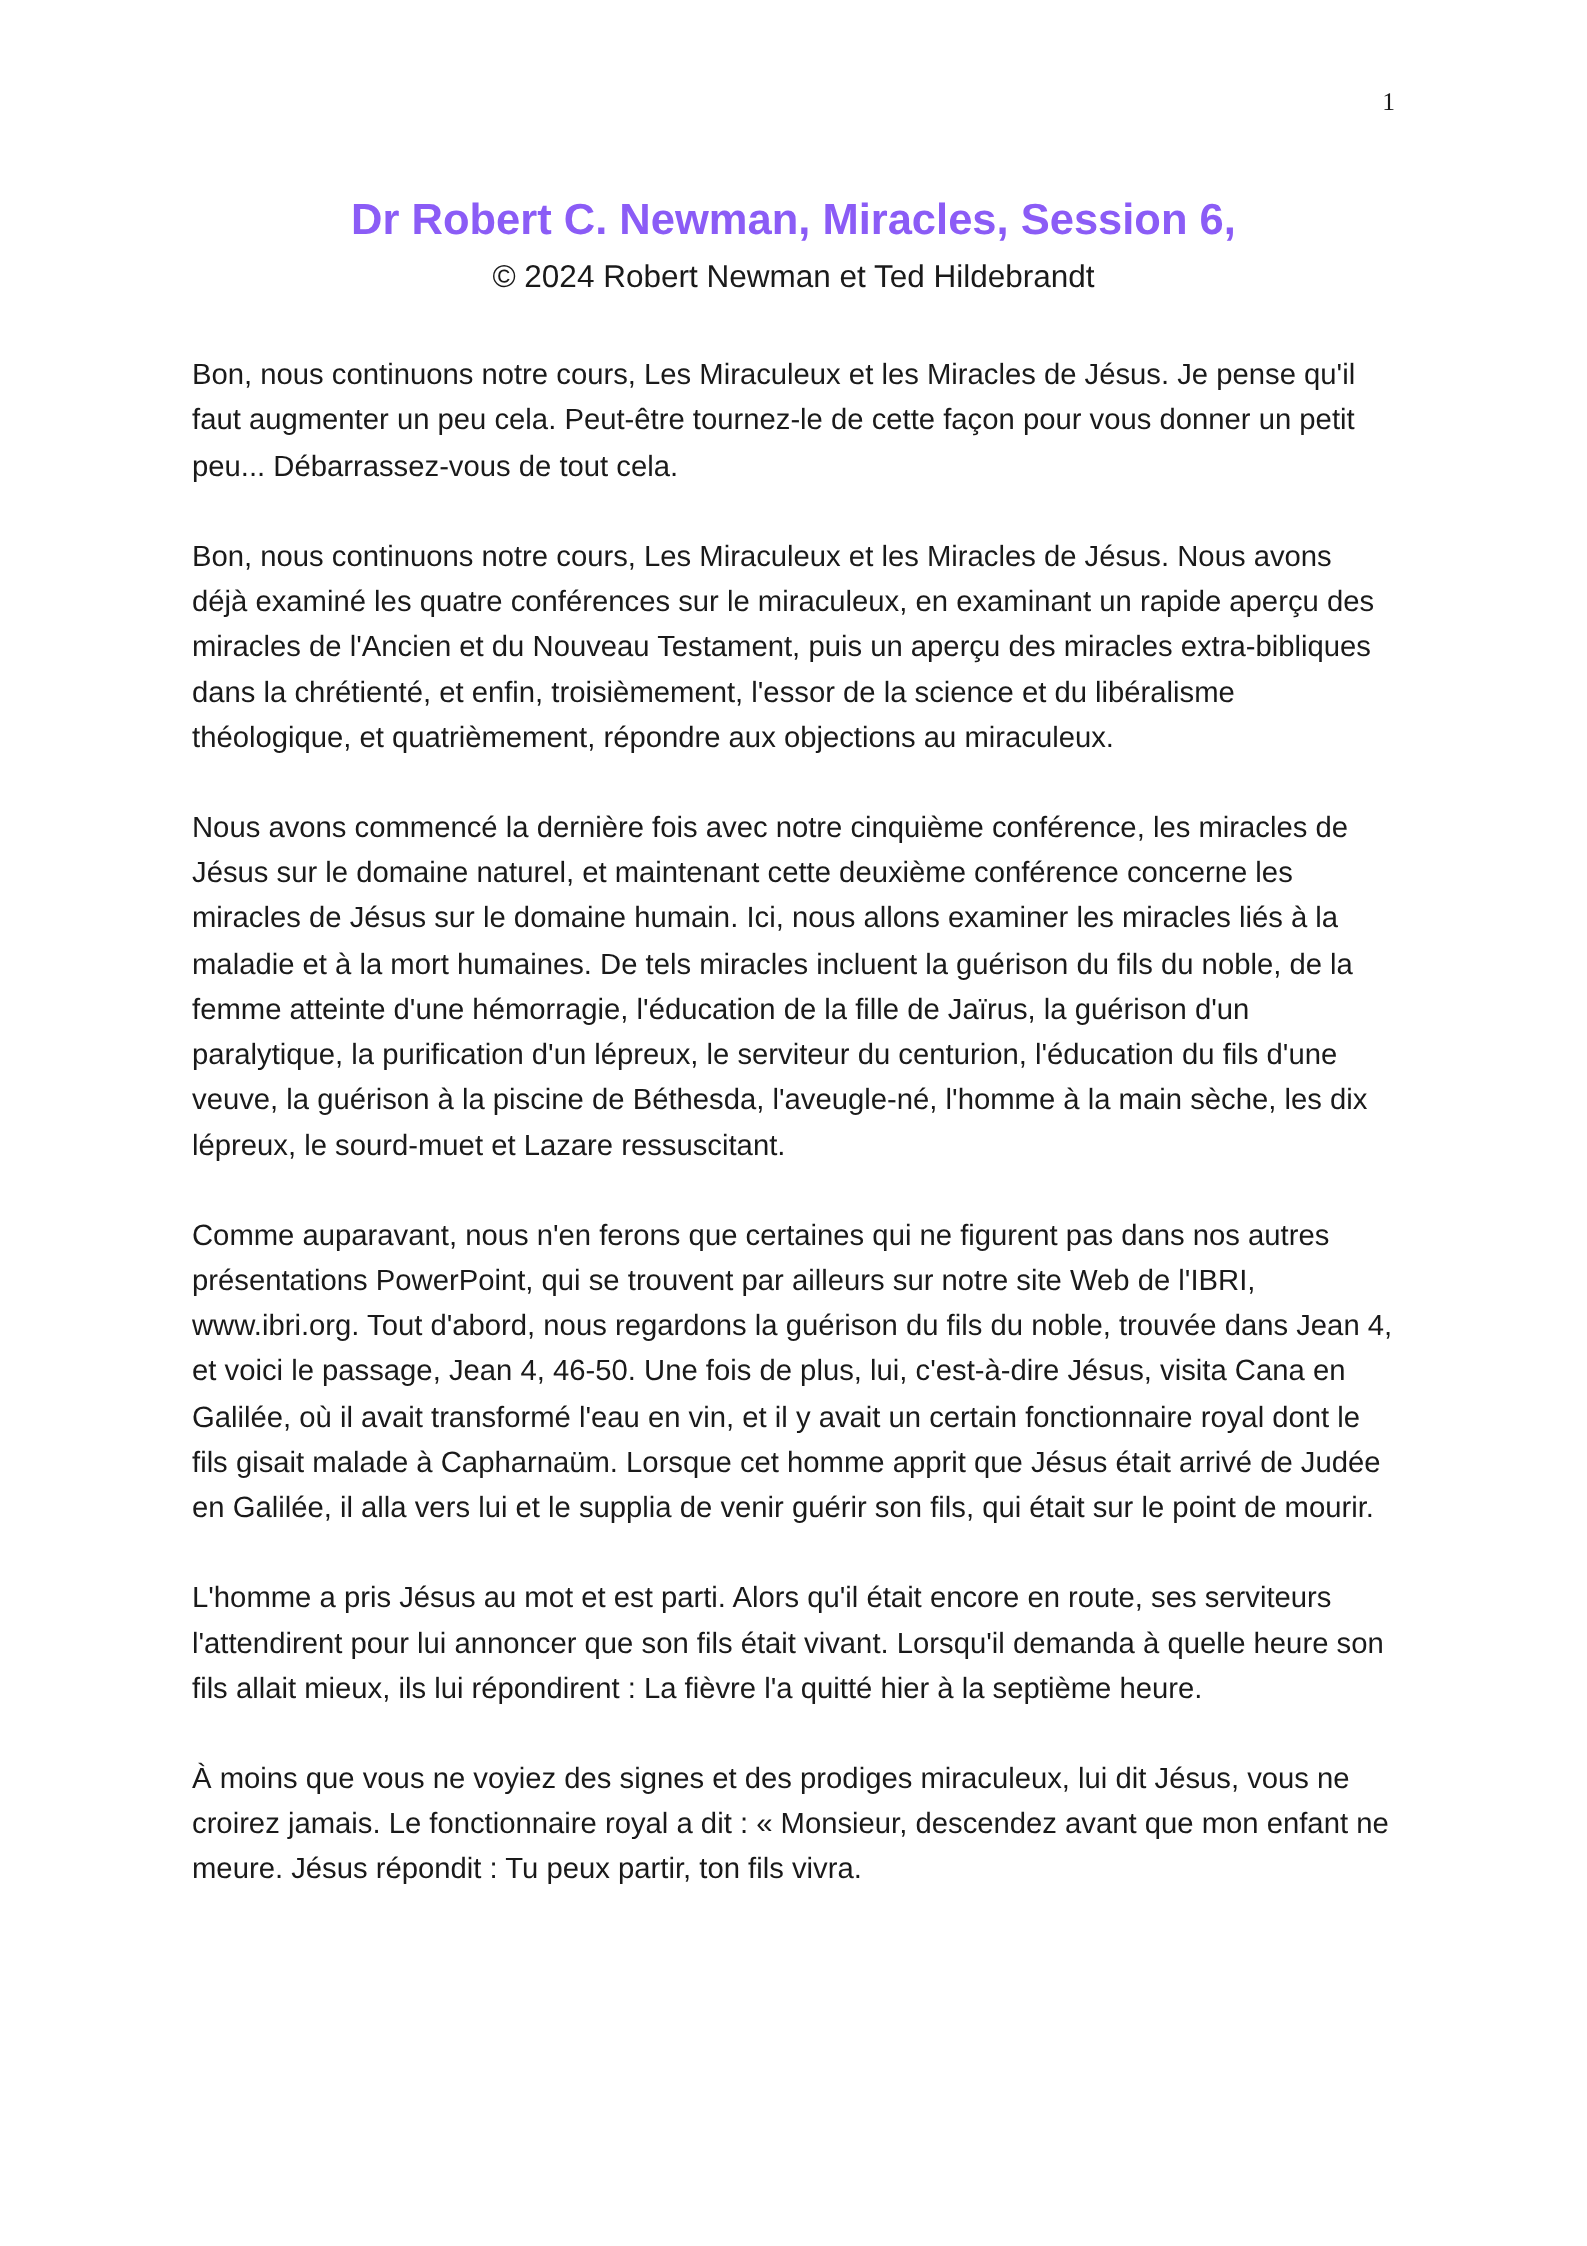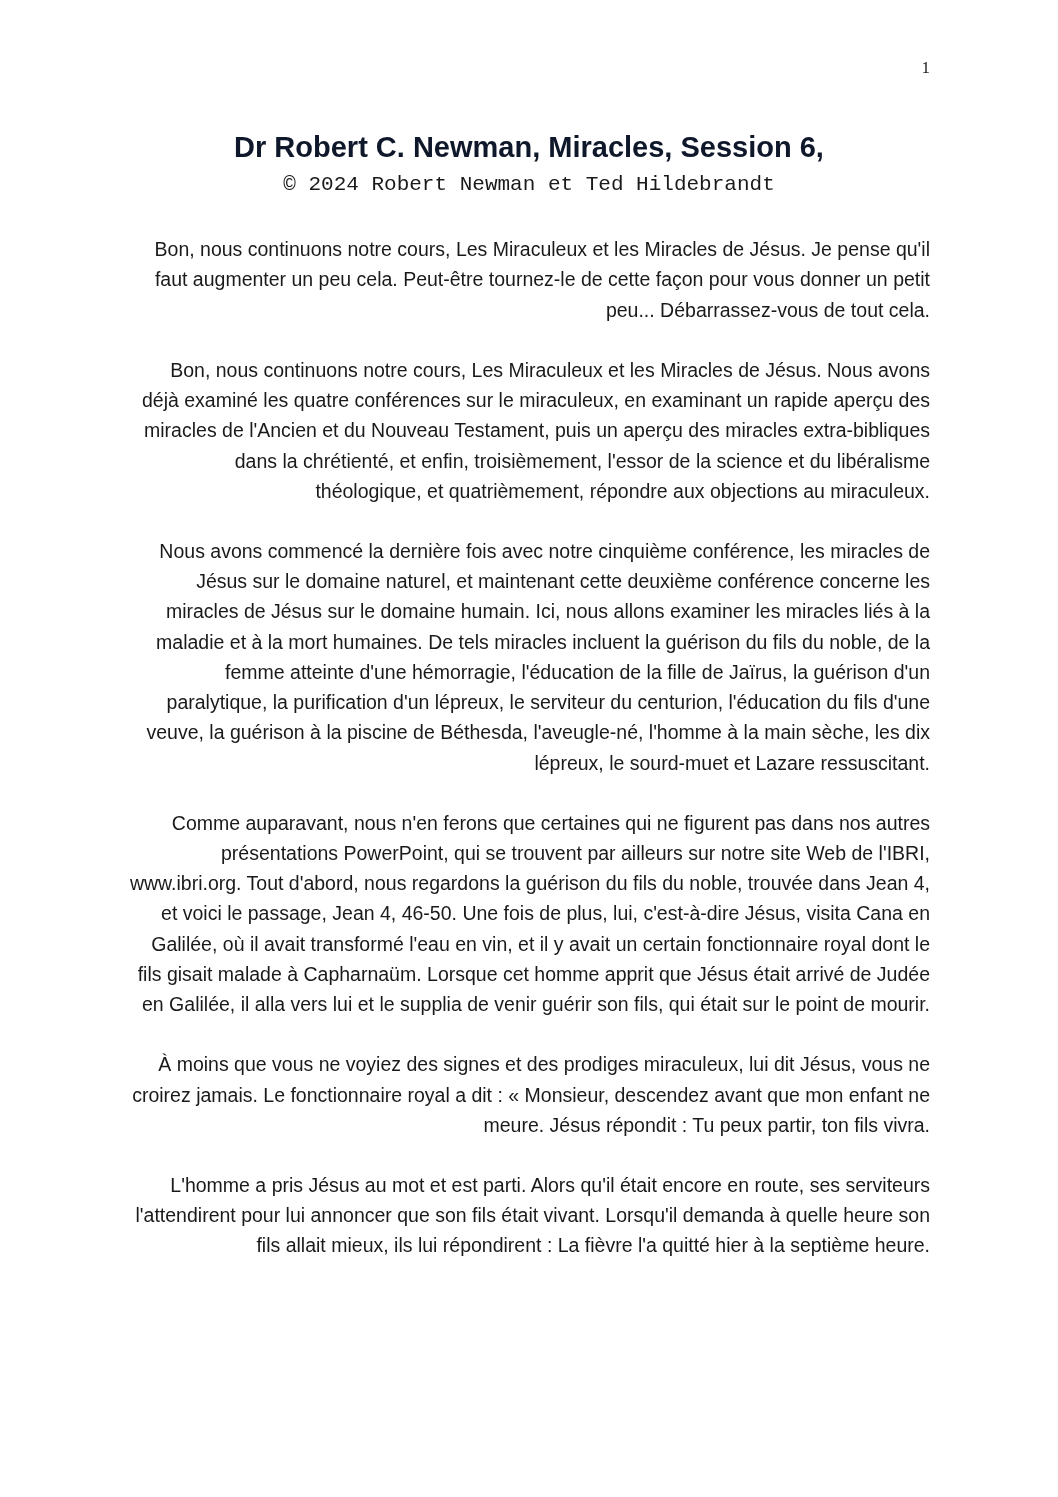--- a/index.html
+++ b/index.html
@@ -27,36 +27,36 @@
   }
   .title-block {
     margin-top: 128px;
     text-align: center;
   }
   .doc-title {
     font-family: "Liberation Sans", sans-serif;
     font-weight: 700;
     font-size: 29px;
     line-height: 1.32;
-    color: #0f172a;
+    color: #8b5cf6;
     margin: 0;
   }
   .copyright {
-    font-family: Liberation Mono, monospace;
+    font-family: Liberation Sans, sans-serif;
     font-size: 21px;
     margin-top: 7px;
     color: #1a1a1a;
   }
   .content {
     margin: 38px 128px 0 128px;
     font-family: "Liberation Sans", sans-serif;
     font-size: 19.5px;
     line-height: 1.55;
     color: #1a1a1a;
-    text-align: right;
+    text-align: left;
   }
   .content p {
     margin: 0 0 30px 0;
   }
 </style>
 </head>
 <body>
 
 <div class="page">
 
@@ -67,17 +67,17 @@
       <span>Dr Robert C. Newman, Miracles, Session 6,</span><br>
     </h1>
     <div class="copyright">© 2024 Robert Newman et Ted Hildebrandt</div>
   </div>
 
   <div class="content">
     <p>Bon, nous continuons notre cours, Les Miraculeux et les Miracles de Jésus. Je pense qu'il faut augmenter un peu cela. Peut-être tournez-le de cette façon pour vous donner un petit peu... Débarrassez-vous de tout cela.</p>
     <p>Bon, nous continuons notre cours, Les Miraculeux et les Miracles de Jésus. Nous avons déjà examiné les quatre conférences sur le miraculeux, en examinant un rapide aperçu des miracles de l'Ancien et du Nouveau Testament, puis un aperçu des miracles extra-bibliques dans la chrétienté, et enfin, troisièmement, l'essor de la science et du libéralisme théologique, et quatrièmement, répondre aux objections au miraculeux.</p>
     <p>Nous avons commencé la dernière fois avec notre cinquième conférence, les miracles de Jésus sur le domaine naturel, et maintenant cette deuxième conférence concerne les miracles de Jésus sur le domaine humain. Ici, nous allons examiner les miracles liés à la maladie et à la mort humaines. De tels miracles incluent la guérison du fils du noble, de la femme atteinte d'une hémorragie, l'éducation de la fille de Jaïrus, la guérison d'un paralytique, la purification d'un lépreux, le serviteur du centurion, l'éducation du fils d'une veuve, la guérison à la piscine de Béthesda, l'aveugle-né, l'homme à la main sèche, les dix lépreux, le sourd-muet et Lazare ressuscitant.</p>
     <p>Comme auparavant, nous n'en ferons que certaines qui ne figurent pas dans nos autres présentations PowerPoint, qui se trouvent par ailleurs sur notre site Web de l'IBRI, www.ibri.org. Tout d'abord, nous regardons la guérison du fils du noble, trouvée dans Jean 4, et voici le passage, Jean 4, 46-50. Une fois de plus, lui, c'est-à-dire Jésus, visita Cana en Galilée, où il avait transformé l'eau en vin, et il y avait un certain fonctionnaire royal dont le fils gisait malade à Capharnaüm. Lorsque cet homme apprit que Jésus était arrivé de Judée en Galilée, il alla vers lui et le supplia de venir guérir son fils, qui était sur le point de mourir.</p>
+    <p>L'homme a pris Jésus au mot et est parti. Alors qu'il était encore en route, ses serviteurs l'attendirent pour lui annoncer que son fils était vivant. Lorsqu'il demanda à quelle heure son fils allait mieux, ils lui répondirent : La fièvre l'a quitté hier à la septième heure.</p>
     <p>À moins que vous ne voyiez des signes et des prodiges miraculeux, lui dit Jésus, vous ne croirez jamais. Le fonctionnaire royal a dit : « Monsieur, descendez avant que mon enfant ne meure. Jésus répondit : Tu peux partir, ton fils vivra.</p>
-    <p>L'homme a pris Jésus au mot et est parti. Alors qu'il était encore en route, ses serviteurs l'attendirent pour lui annoncer que son fils était vivant. Lorsqu'il demanda à quelle heure son fils allait mieux, ils lui répondirent : La fièvre l'a quitté hier à la septième heure.</p>
   </div>
 
 </div>
 
 </body></html>

